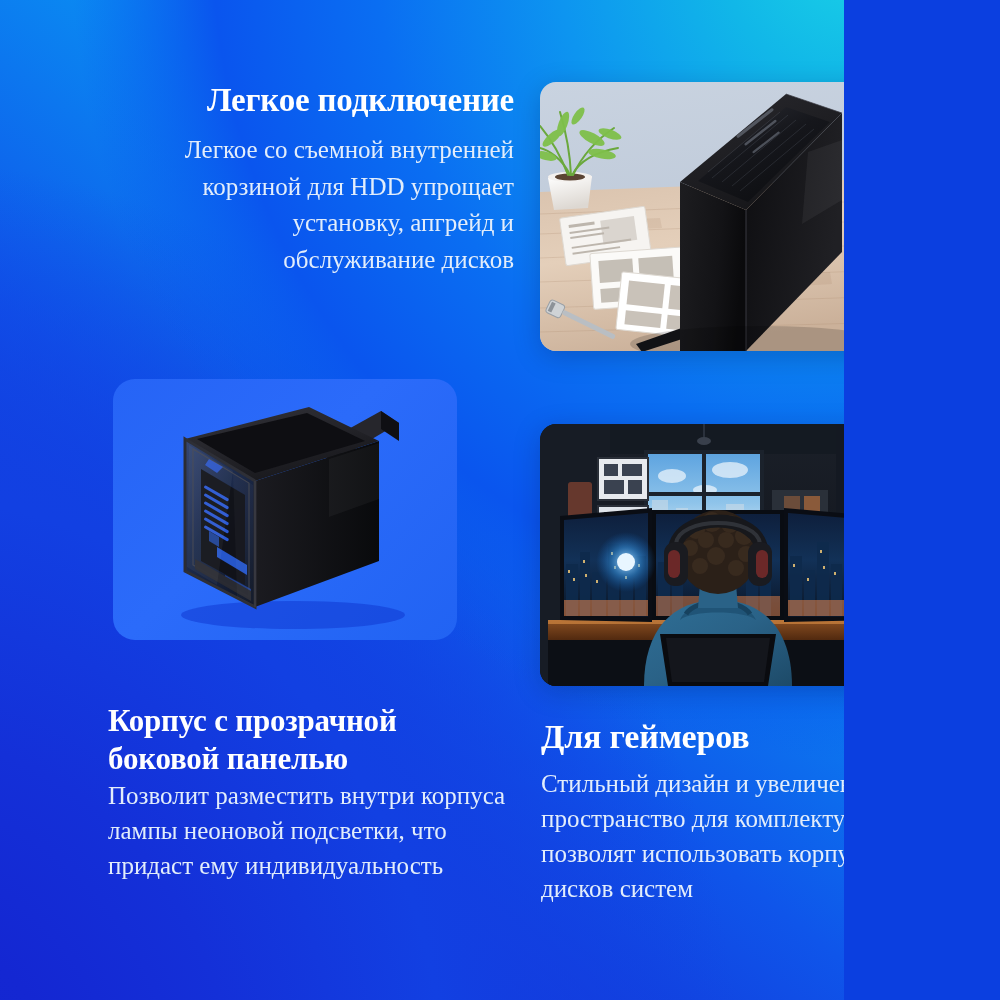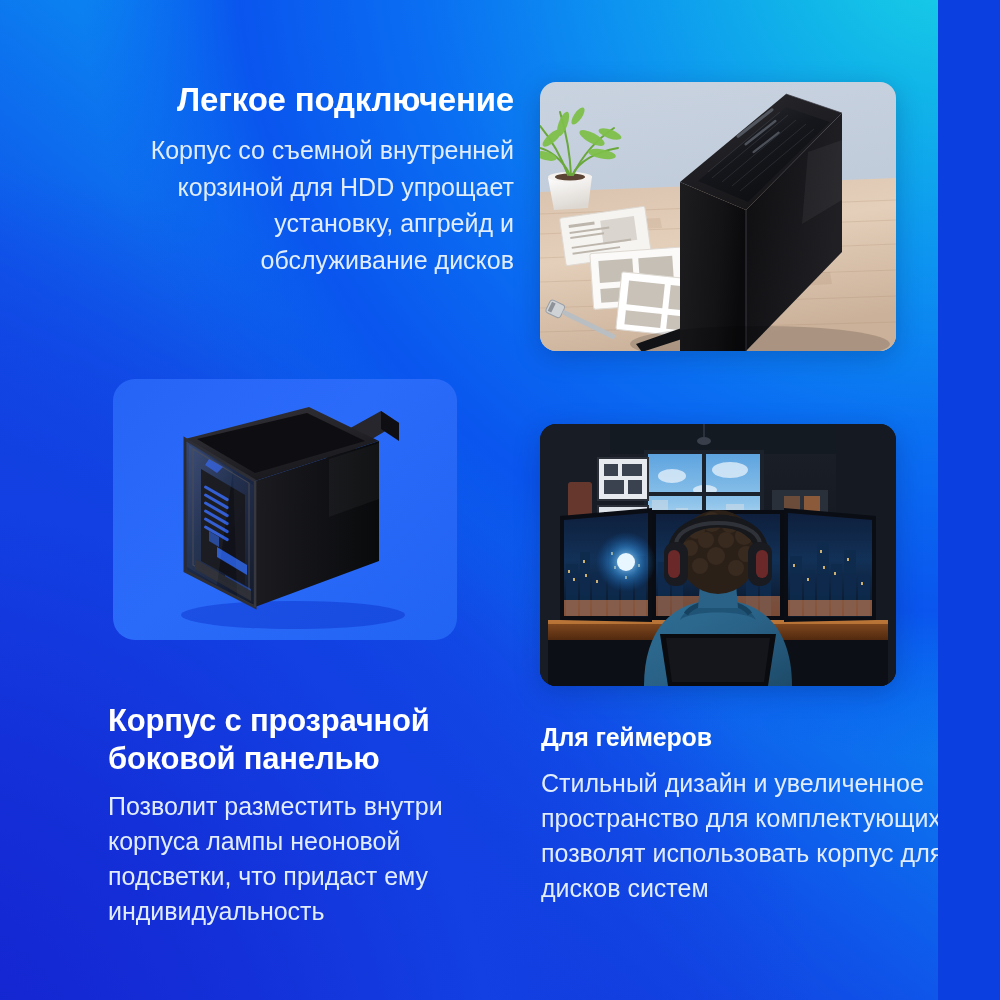--- a/index.html
+++ b/index.html
@@ -2,24 +2,24 @@
 <html lang="ru"><head>
 <meta charset="utf-8">
 <style>
   html, body {
     margin: 0;
     padding: 0;
     background: #0b3fe0;
   }
   .canvas {
     position: relative;
-    width: 938px;
+    width: 844px;
     height: 1000px;
     overflow: hidden;
-    font-family: Liberation Sans, sans-serif;
+    font-family: Liberation Serif, serif;
     background:
       radial-gradient(120% 105% at 102% -6%, #1ad4e6 0%, #11b7e8 14%, #0d95f0 30%, #0a6ef2 48%, #0a55ee 64%, transparent 78%),
       radial-gradient(125% 120% at -12% 112%, #1226cf 0%, #1427d2 16%, #1430d8 32%, #1240e2 52%, transparent 80%),
       linear-gradient(38deg, #1322cb 0%, #1430d6 20%, #0f55ea 42%, #0a8cf2 66%, #12bdec 86%, #1bd8e6 100%);
   }
 
   
   .tb { position: absolute; }
   .tb h2 {
     margin: 0;
@@ -38,27 +38,27 @@
     text-align: right;
   }
   #block-easy-connect h2 { font-size: 33px; line-height: 40px; }
   #block-easy-connect p  { font-size: 25px; line-height: 36.5px; margin-top: 12px; }
 
   #block-transparent-panel {
     left: 108px; top: 702px; width: 400px;
     text-align: left;
   }
   #block-transparent-panel h2 { font-size: 31px; line-height: 38px; }
-  #block-transparent-panel p  { font-size: 25px; line-height: 35px; margin-top: 11px; }
+  #block-transparent-panel p  { font-size: 25px; line-height: 35px; }
 
   #block-gamers {
     left: 541px; top: 718px; width: 410px;
     text-align: left;
   }
-  #block-gamers h2 { font-size: 25px; line-height: 38px; }
+  #block-gamers h2 { font-size: 34px; line-height: 38px; }
   #block-gamers p  { font-size: 25px; line-height: 35px; margin-top: 10px; }
 
   
   .photo {
     position: absolute;
     border-radius: 16px;
     overflow: hidden;
     box-shadow: 0 6px 26px rgba(3, 18, 80, 0.25);
   }
   #photo-case-on-desk { left: 540px; top: 82px;  width: 356px; height: 269px; }
@@ -75,21 +75,21 @@
 
   .photo svg, #panel-case-render svg { display: block; width: 100%; height: 100%; }
 </style>
 </head>
 <body>
 
 <div class="canvas">
 
   <div class="tb" id="block-easy-connect">
     <h2>Легкое подключение</h2>
-    <p>Корпус со съемной внутренней корзиной для HDD упрощает установку, апгрейд и обслуживание дисков</p>
+    <p>Легкое со съемной внутренней корзиной для HDD упрощает установку, апгрейд и обслуживание дисков</p>
   </div>
 
   <div class="photo" id="photo-case-on-desk">
     <svg viewBox="0 0 356 269" preserveAspectRatio="xMidYMid slice" aria-hidden="true">
       <defs>
         <linearGradient id="wallG" x1="0" y1="0" x2="0.2" y2="1">
           <stop offset="0" stop-color="#c9d3e0"></stop>
           <stop offset="1" stop-color="#b9c5d6"></stop>
         </linearGradient>
         <linearGradient id="deskG" x1="0" y1="0" x2="0.35" y2="1">

